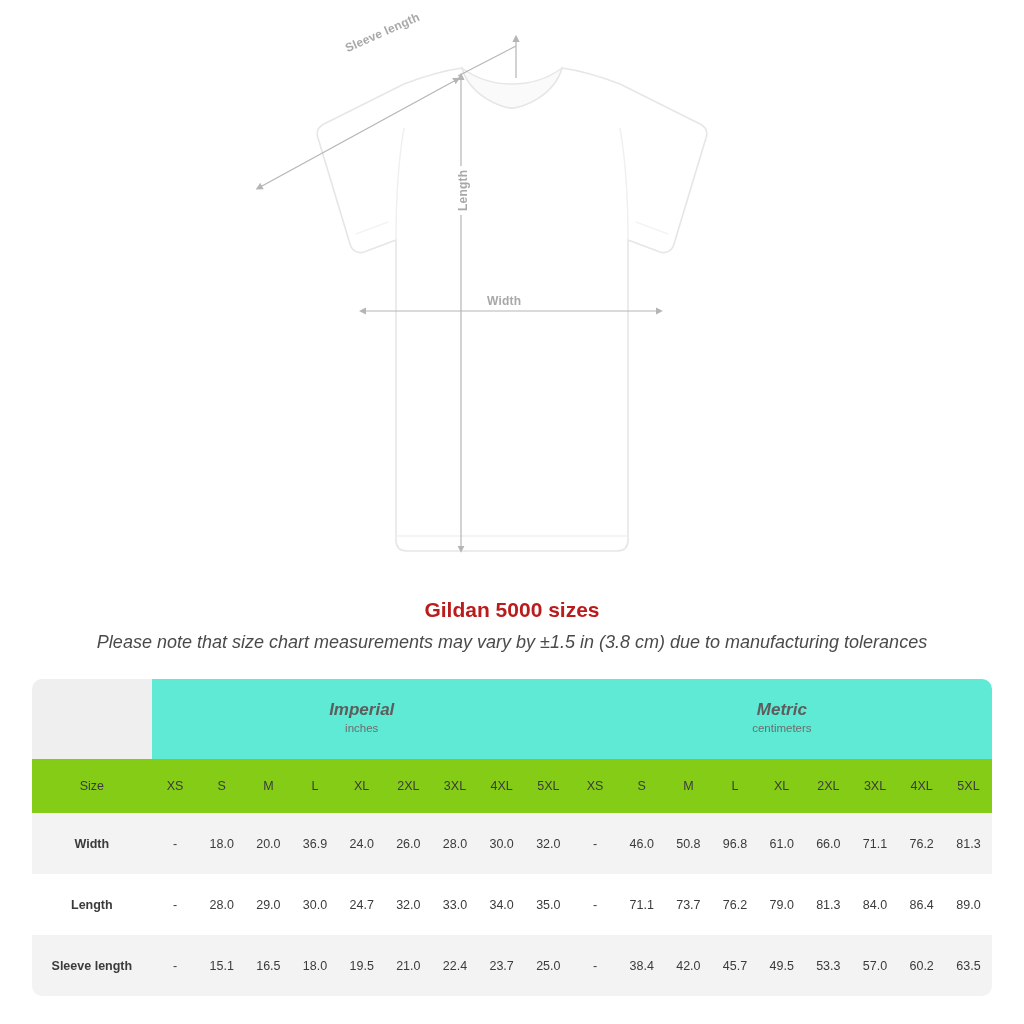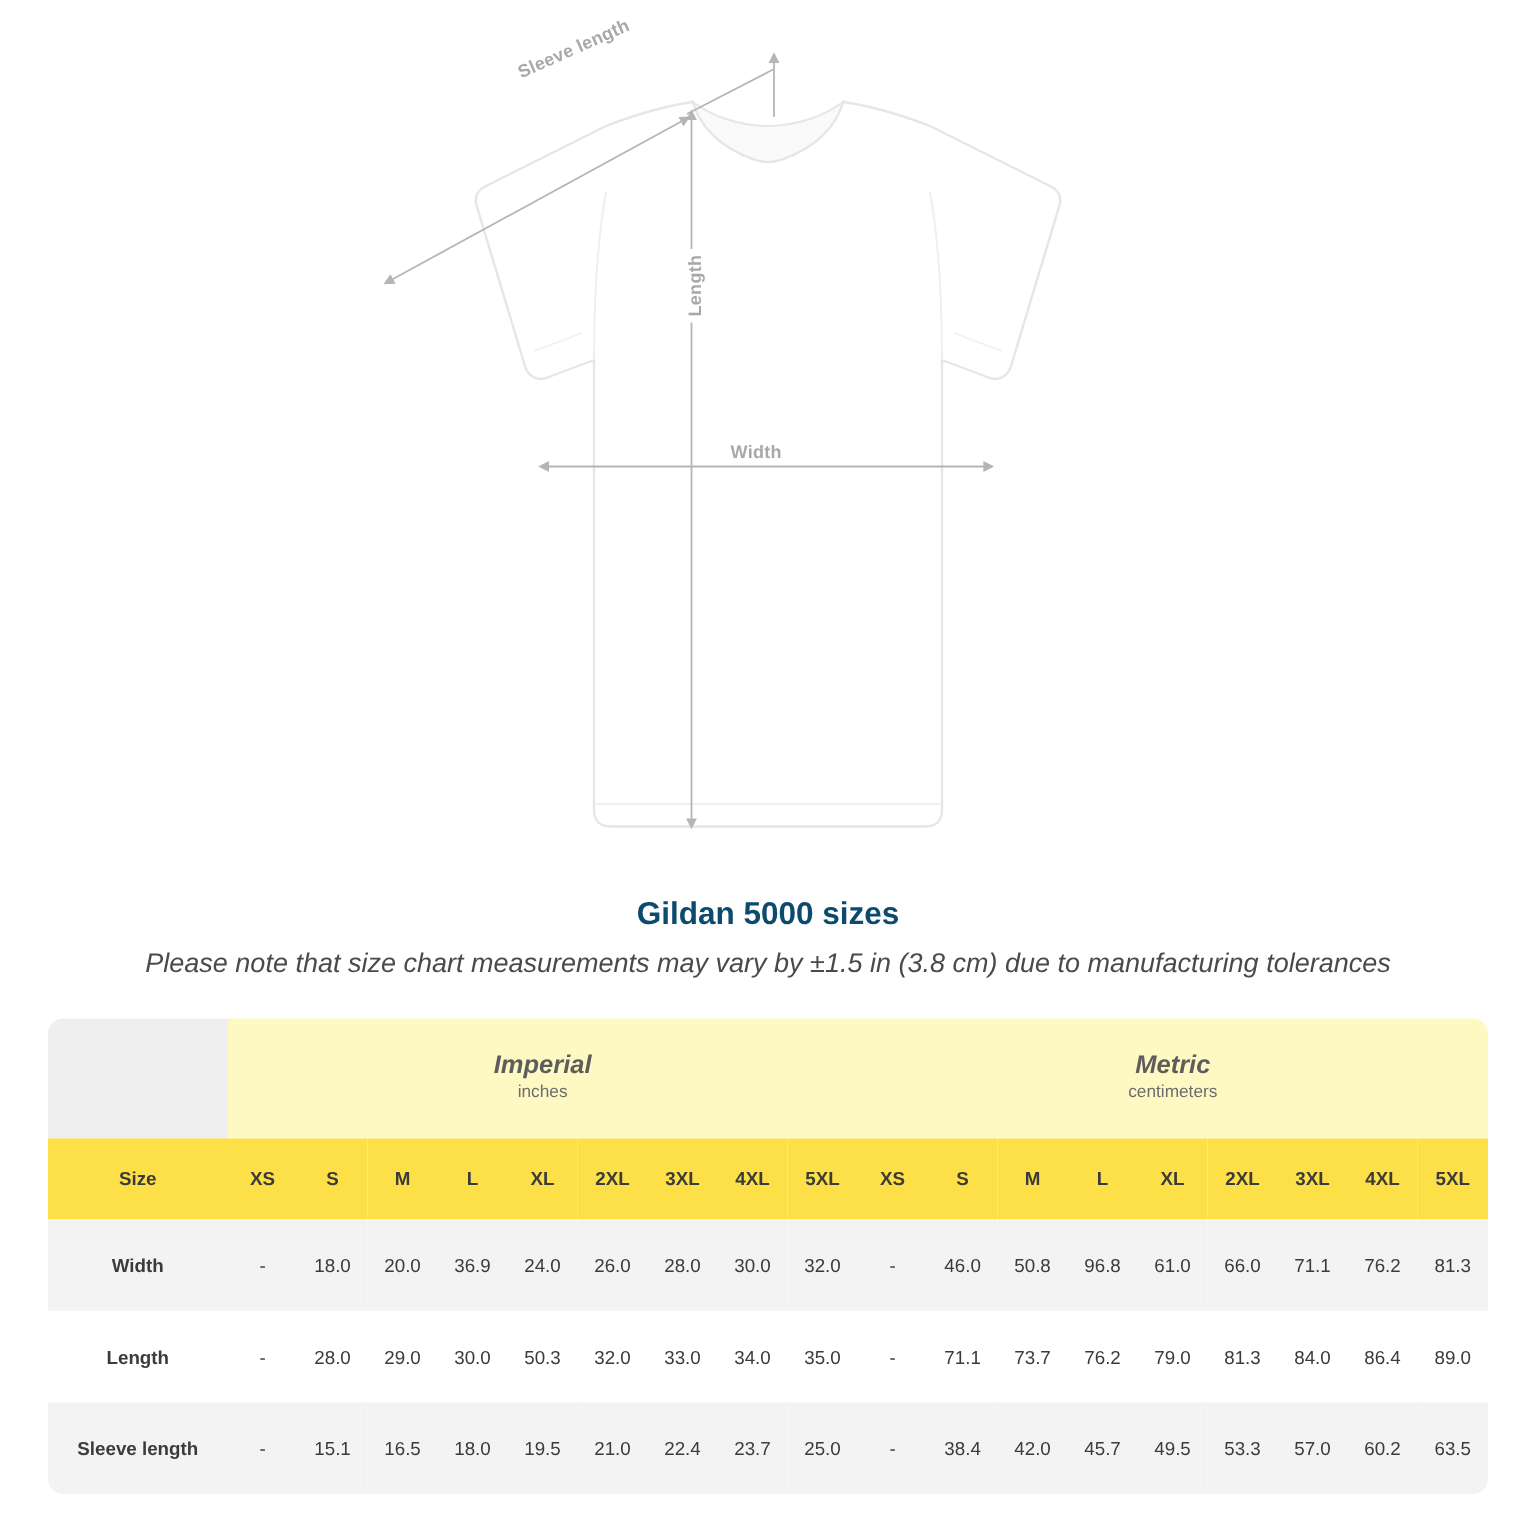--- a/index.html
+++ b/index.html
@@ -58,21 +58,21 @@
   }
 
   
   .title-block {
     text-align: center;
     margin-top: 8px;
   }
   .chart-title {
     font-size: 21px;
     font-weight: bold;
-    color: #0c4a6e;
+    color: #b91c1c;
     margin: 0 0 10px 0;
   }
   .chart-note {
     font-size: 18px;
     font-style: italic;
     color: #4a4a4a;
     margin: 0;
   }
 
   
@@ -87,21 +87,21 @@
   table.size-chart td,
   table.size-chart th {
     border: none;
     text-align: center;
     font-size: 12.5px;
     color: #3b3b3b;
   }
 
   
   .sys-cell {
-    background: #fef9c3;
+    background: #5eead4;
     height: 64px;
     vertical-align: middle;
     padding: 6px 0 10px 0;
   }
   .sys-cell.rounded-left  { border-top-left-radius: 10px; }
   .sys-cell.rounded-right { border-top-right-radius: 10px; text-align: center; }
   .sys-name {
     font-size: 17px;
     font-style: italic;
     font-weight: bold;
@@ -110,23 +110,23 @@
   }
   .sys-unit {
     font-size: 11.5px;
     color: #6d6d6d;
     margin-top: 2px;
   }
   .sys-spacer { background: #efefef; }
 
   
   .hdr-row td {
-    background: #fde047;
+    background: #84cc16;
     height: 52px;
-    font-weight: bold;
+    font-weight: normal;
     font-size: 12.5px;
     color: #3f3f3f;
     border-left: 1px solid #ececec;
   }
   .hdr-row td:first-child { border-left: none; }
   .row-label {
     font-weight: bold;
     font-size: 12.5px;
     color: #3f3f3f;
   }
@@ -305,21 +305,21 @@
       <td>76.2</td>
       <td>81.3</td>
     </tr>
 
     <tr class="data-row plain">
       <td class="row-label">Length</td>
       <td>-</td>
       <td>28.0</td>
       <td>29.0</td>
       <td>30.0</td>
-      <td>50.3</td>
+      <td>24.7</td>
       <td>32.0</td>
       <td>33.0</td>
       <td>34.0</td>
       <td>35.0</td>
       <td>-</td>
       <td>71.1</td>
       <td>73.7</td>
       <td>76.2</td>
       <td>79.0</td>
       <td>81.3</td>

